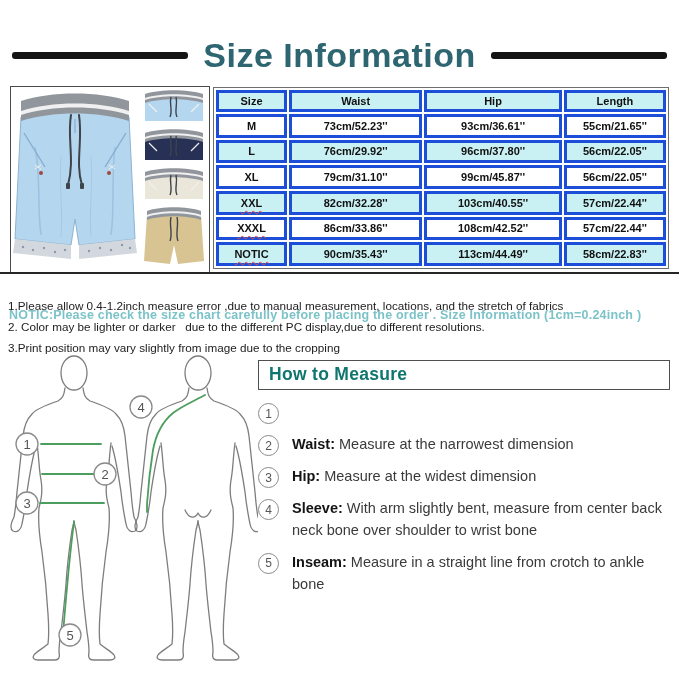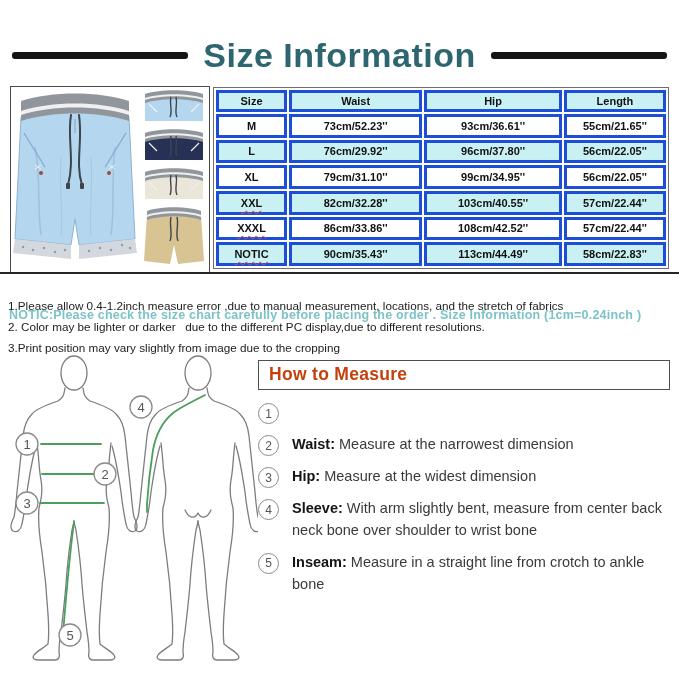--- a/index.html
+++ b/index.html
@@ -42,21 +42,21 @@
         font-size:12.5px;font-weight:700;color:#7cc3c8;letter-spacing:.2px;white-space:nowrap;margin-top:28px;}
   .notes{position:absolute;left:8px;top:299px;width:660px;}
   .note-line{font-size:11.7px;color:#1c1c1c;margin-bottom:8px;white-space:pre-wrap;}
 
   
   .diagram{position:absolute;left:8px;top:350px;width:250px;height:327px;}
 
   
   .measure{position:absolute;left:258px;top:360px;width:412px;}
   .measure-title{border:1.5px solid #4f4f4f;padding:3px 10px 4px 10px;
-        font-size:17.5px;font-weight:700;color:#c2410c;letter-spacing:.3px;
+        font-size:17.5px;font-weight:700;color:#0f766e;letter-spacing:.3px;
         box-sizing:border-box;width:100%;margin-bottom:11px;}
   .m-item{display:flex;gap:13px;margin-bottom:9px;align-items:flex-start;}
   .m-num{flex:0 0 auto;width:19px;height:19px;border:1.4px solid #8a8a8a;border-radius:50%;
         display:flex;align-items:center;justify-content:center;
         font-size:12px;color:#555;margin-top:2px;background:#fff;}
   .m-body{font-size:14.5px;line-height:1.55;color:#3a3a3a;}
   .m-label{font-weight:700;color:#141414;}
 </style>
 </head>
 <body>
@@ -172,21 +172,21 @@
         </tr>
         <tr class="cyan">
           <td>L</td>
           <td>76cm/29.92''</td>
           <td>96cm/37.80''</td>
           <td>56cm/22.05''</td>
         </tr>
         <tr>
           <td>XL</td>
           <td>79cm/31.10''</td>
-          <td>99cm/34.95''</td>
+          <td>99cm/45.87''</td>
           <td>56cm/22.05''</td>
         </tr>
         <tr class="cyan">
           <td class="wavy">XXL</td>
           <td>82cm/32.28''</td>
           <td>103cm/40.55''</td>
           <td>57cm/22.44''</td>
         </tr>
         <tr>
           <td class="wavy">XXXL</td>

